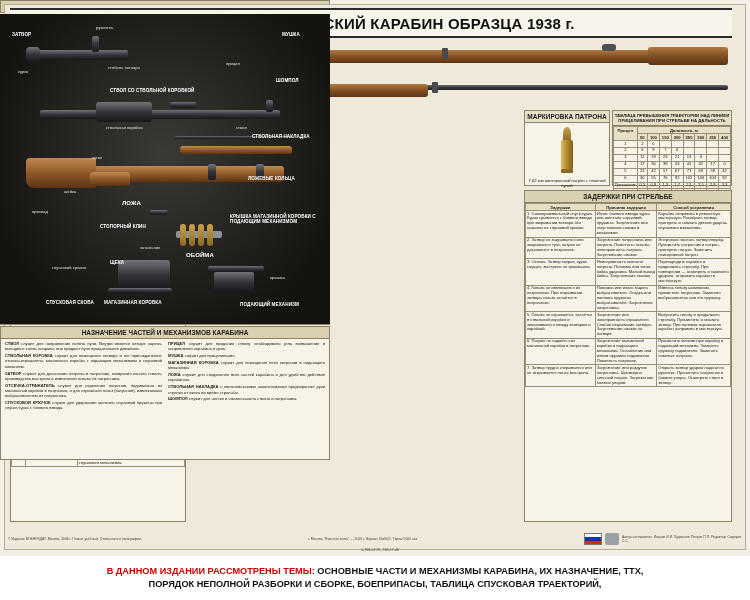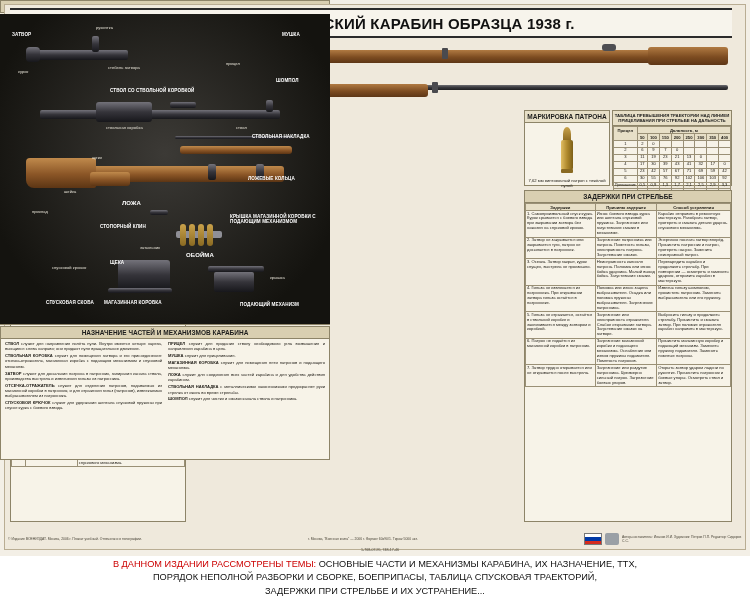--- a/index.html
+++ b/index.html
@@ -104,21 +104,21 @@
   #traj{left:612px;top:110px;width:120px;height:76px;}
   #delays{left:524px;top:190px;width:208px;height:332px;}
   .cartridge{
     position:absolute;left:50%;transform:translateX(-50%);
   }
   
   .footer{
     position:absolute;left:0;top:556px;width:750px;height:44px;background:#ffffff;
     display:flex;align-items:center;justify-content:center;text-align:center;
   }
-  .footer .txt{font-size:9.2px;line-height:1.45;font-weight:normal;color:#111;}
+  .footer .txt{font-size:9.2px;line-height:1.45;font-weight:bold;color:#111;}
   .footer .txt .red{color:#cc0000;}
   .credits{
     position:absolute;left:8px;top:530px;width:734px;height:18px;
     display:flex;justify-content:space-between;align-items:center;
     font-size:3.4px;color:#4a4538;
   }
   .flag{width:16px;height:10px;display:inline-block;border:.5px solid #777;
     background:linear-gradient(#fff 0 33%, #0039a6 33% 66%, #d52b1e 66% 100%);}
   .emblem{width:14px;height:12px;display:inline-block;background:#9aa0a6;border-radius:2px;}
   .hdr-note{font-size:3.6px;color:#4a4538;text-align:center;}
@@ -540,16 +540,15 @@
       <span class="emblem"></span>
       <span style="max-width:120px;">Автор-составитель: Иванов И.И. Художник: Петров П.П. Редактор: Сидоров С.С.</span>
     </div>
   </div>
   <div class="hdr-note" style="position:absolute;left:310px;top:548px;width:140px;">1-768-07-95, 748-17-46</div>
 
   <div class="footer">
     <div class="txt">
       <span class="red">В ДАННОМ ИЗДАНИИ РАССМОТРЕНЫ ТЕМЫ:</span><span> ОСНОВНЫЕ ЧАСТИ И МЕХАНИЗМЫ КАРАБИНА, ИХ НАЗНАЧЕНИЕ, ТТХ,</span><br>
       <span>ПОРЯДОК НЕПОЛНОЙ РАЗБОРКИ И СБОРКЕ, БОЕПРИПАСЫ, ТАБЛИЦА СПУСКОВАЯ ТРАЕКТОРИЙ,</span><br>
-      <span>ЗАДЕРЖКИ ПРИ СТРЕЛЬБЕ И ИХ УСТРАНЕНИЕ...</span>
     </div>
   </div>
 </div>
 
 </body></html>

